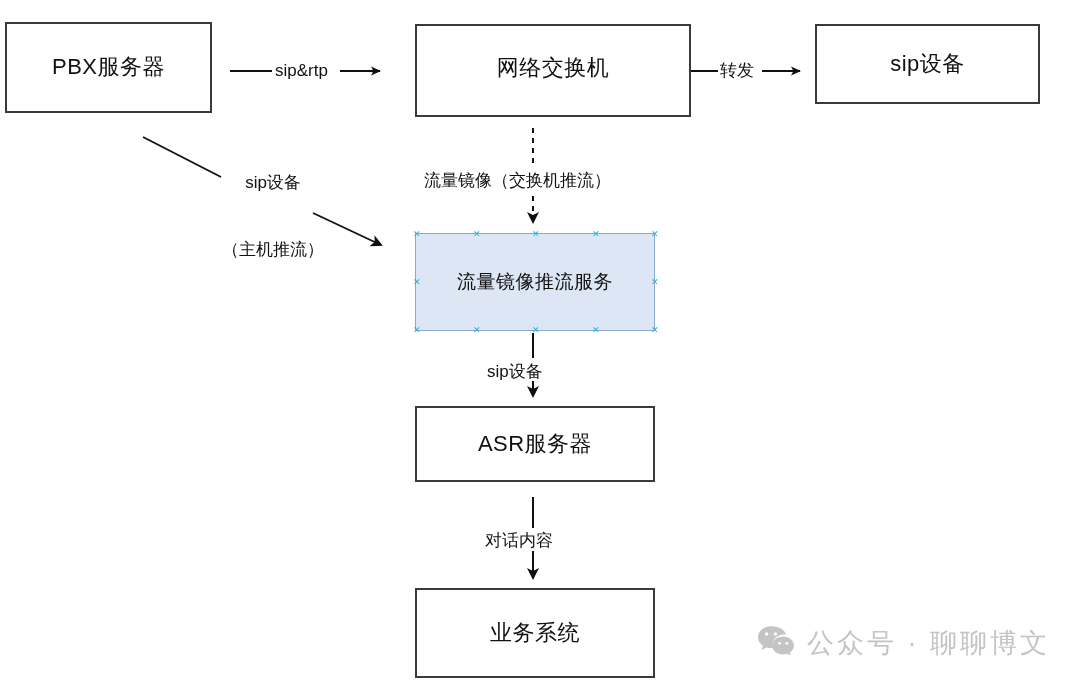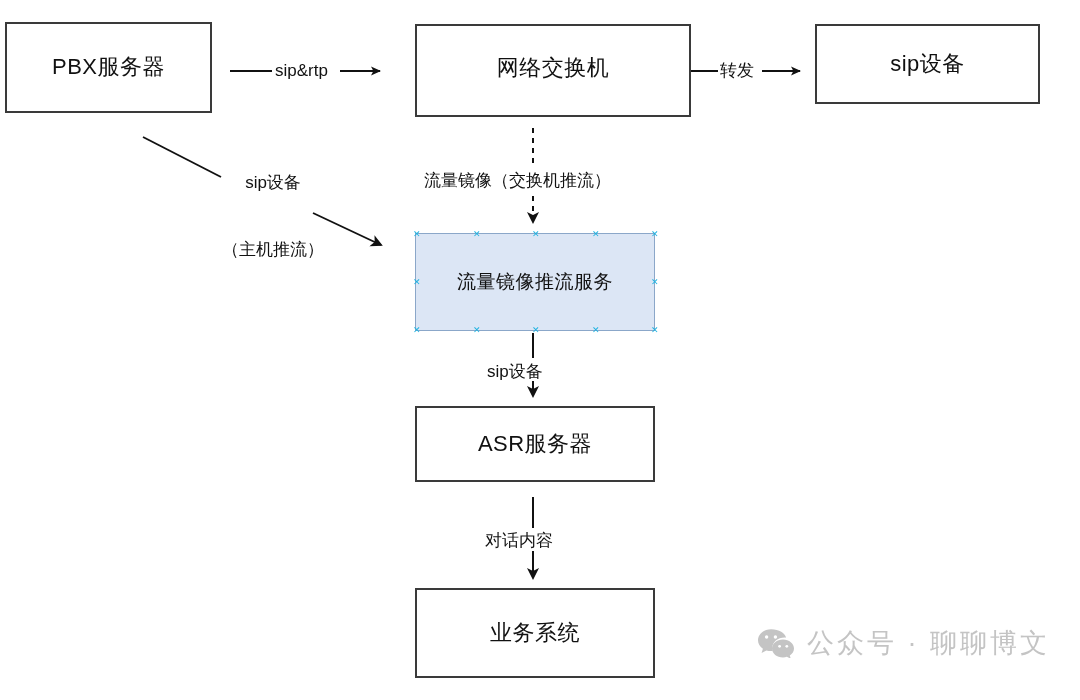--- a/index.html
+++ b/index.html
@@ -67,21 +67,21 @@
     position: absolute;
     left: 0;
     top: 0;
     width: 1080px;
     height: 700px;
     pointer-events: none;
   }
   .watermark {
     position: absolute;
     display: flex;
-    align-items: center;
+    align-items: flex-start;
     gap: 12px;
     opacity: 1;
   }
   .watermark .wm-text {
     font-size: 27px;
     color: #c4c4c4;
     letter-spacing: 3px;
     white-space: nowrap;
   }
   .wm-logo {

